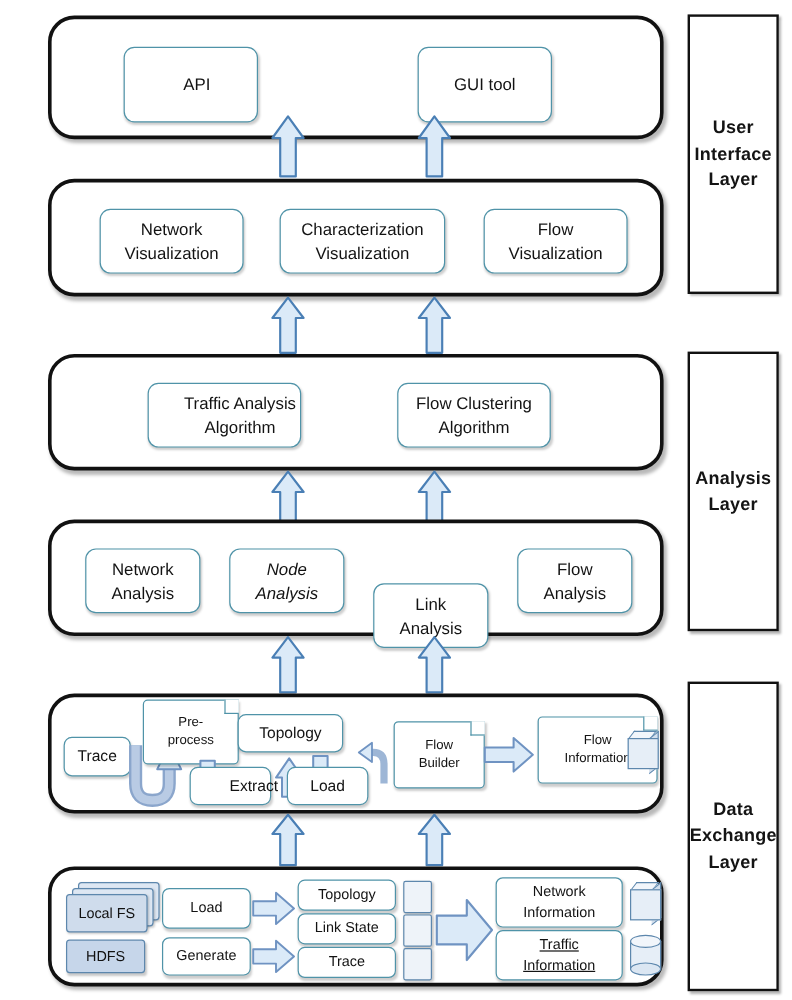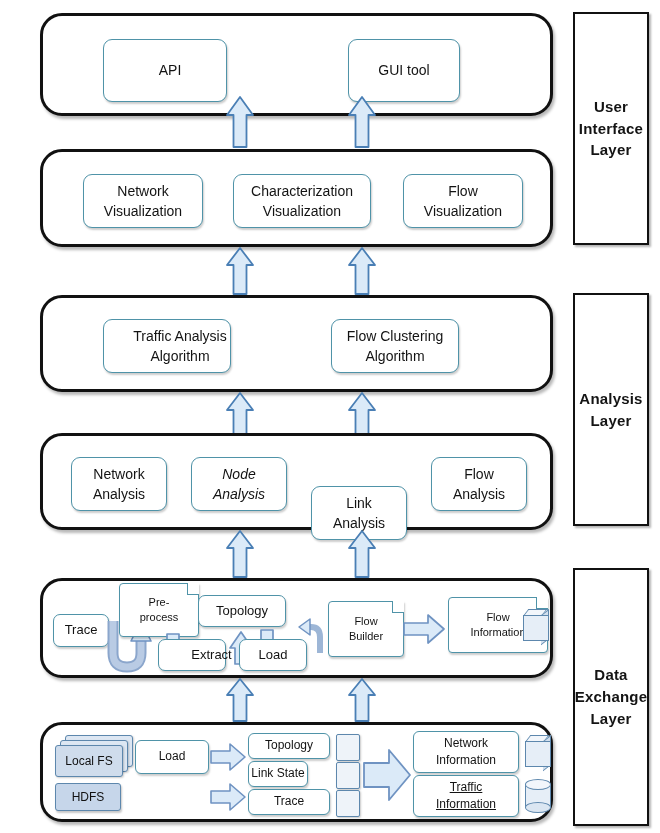--- a/index.html
+++ b/index.html
@@ -176,21 +176,21 @@
 
   <div class="layerbox" style="left:573px;top:293px;width:76px;height:233px;">
     <div class="ltxt">Analysis<br>Layer</div>
   </div>
 
   <div class="layerbox" style="left:573px;top:568px;width:76px;height:258px;">
     <div class="ltxt">Data<br>Exchange<br>Layer</div>
   </div>
 
   <div class="panel" style="left:40px;top:13px;width:513px;height:103px;">
-    <div class="node" style="left:60px;top:23px;width:124px;height:63px;padding-left:10px;">API</div>
+    <div class="node" style="left:60px;top:23px;width:112px;height:63px;padding-left:10px;">API</div>
     <div class="node" style="left:305px;top:23px;width:112px;height:63px;">GUI tool</div>
   </div>
 
   <div class="arrow" style="left:226px;top:96px;width:28px;height:52px;">
     <svg viewBox="0 0 28 52" preserveAspectRatio="none">
       <polygon points="14,1 27,19 20.5,19 20.5,51 7.5,51 7.5,19 1,19" fill="#dbeaf8" stroke="#4a7fb5" stroke-width="1.8" stroke-linejoin="round"></polygon>
     </svg>
   </div>
   <div class="arrow" style="left:348px;top:96px;width:28px;height:52px;">
     <svg viewBox="0 0 28 52" preserveAspectRatio="none">
@@ -209,21 +209,21 @@
       <polygon points="14,1 27,18 20.5,18 20.5,47 7.5,47 7.5,18 1,18" fill="#dbeaf8" stroke="#4a7fb5" stroke-width="1.8" stroke-linejoin="round"></polygon>
     </svg>
   </div>
   <div class="arrow" style="left:348px;top:247px;width:28px;height:48px;">
     <svg viewBox="0 0 28 48" preserveAspectRatio="none">
       <polygon points="14,1 27,18 20.5,18 20.5,47 7.5,47 7.5,18 1,18" fill="#dbeaf8" stroke="#4a7fb5" stroke-width="1.8" stroke-linejoin="round"></polygon>
     </svg>
   </div>
 
   <div class="panel" style="left:40px;top:295px;width:513px;height:97px;">
-    <div class="node" style="left:60px;top:21px;width:128px;height:54px;padding-left:26px;">Traffic Analysis<br>Algorithm</div>
+    <div class="node" style="left:80px;top:21px;width:128px;height:54px;padding-left:26px;">Traffic Analysis<br>Algorithm</div>
     <div class="node" style="left:288px;top:21px;width:128px;height:54px;">Flow Clustering<br>Algorithm</div>
   </div>
 
   <div class="arrow" style="left:226px;top:392px;width:28px;height:48px;">
     <svg viewBox="0 0 28 48" preserveAspectRatio="none">
       <polygon points="14,1 27,18 20.5,18 20.5,47 7.5,47 7.5,18 1,18" fill="#dbeaf8" stroke="#4a7fb5" stroke-width="1.8" stroke-linejoin="round"></polygon>
     </svg>
   </div>
   <div class="arrow" style="left:348px;top:392px;width:28px;height:48px;">
     <svg viewBox="0 0 28 48" preserveAspectRatio="none">
@@ -326,34 +326,35 @@
     <div class="stack" style="left:12px;top:10px;width:100px;height:42px;">
       <div class="sheet" style="left:10px;top:0;width:66px;height:30px;"></div>
       <div class="sheet" style="left:5px;top:5px;width:66px;height:30px;"></div>
       <div class="sheet front" style="left:0px;top:10px;width:66px;height:30px;">Local FS</div>
     </div>
 
     <div class="slab" style="left:12px;top:58px;width:66px;height:28px;">HDFS</div>
 
     <div class="node tiny" style="left:92px;top:15px;width:74px;height:34px;">Load</div>
 
+    <div class="node tiny" style="left:92px;top:56px;width:74px;height:32px;">Generate</div>
 
     <div class="arrow" style="left:167px;top:18px;width:36px;height:28px;">
       <svg viewBox="0 0 36 28" preserveAspectRatio="none">
         <polygon points="1,8 20,8 20,1 35,14 20,27 20,20 1,20" fill="#dbeaf8" stroke="#6f93c2" stroke-width="1.6" stroke-linejoin="round"></polygon>
       </svg>
     </div>
     <div class="arrow" style="left:167px;top:58px;width:36px;height:28px;">
       <svg viewBox="0 0 36 28" preserveAspectRatio="none">
         <polygon points="1,8 20,8 20,1 35,14 20,27 20,20 1,20" fill="#dbeaf8" stroke="#6f93c2" stroke-width="1.6" stroke-linejoin="round"></polygon>
       </svg>
     </div>
 
     <div class="node tiny" style="left:205px;top:8px;width:82px;height:26px;">Topology</div>
-    <div class="node tiny" style="left:205px;top:36px;width:60px;height:26px;">Link State</div>
+    <div class="node tiny" style="left:205px;top:36px;width:82px;height:26px;">Link State</div>
     <div class="node tiny" style="left:205px;top:64px;width:82px;height:26px;">Trace</div>
 
     <div class="page" style="left:293px;top:9px;width:22px;height:25px;"></div>
     <div class="page" style="left:293px;top:37px;width:22px;height:25px;"></div>
     <div class="page" style="left:293px;top:65px;width:22px;height:25px;"></div>
 
     <div class="arrow" style="left:320px;top:24px;width:48px;height:52px;">
       <svg viewBox="0 0 48 52" preserveAspectRatio="none">
         <polygon points="1,14 26,14 26,1 47,26 26,51 26,38 1,38" fill="#dbeaf8" stroke="#6f93c2" stroke-width="1.8" stroke-linejoin="round"></polygon>
       </svg>

